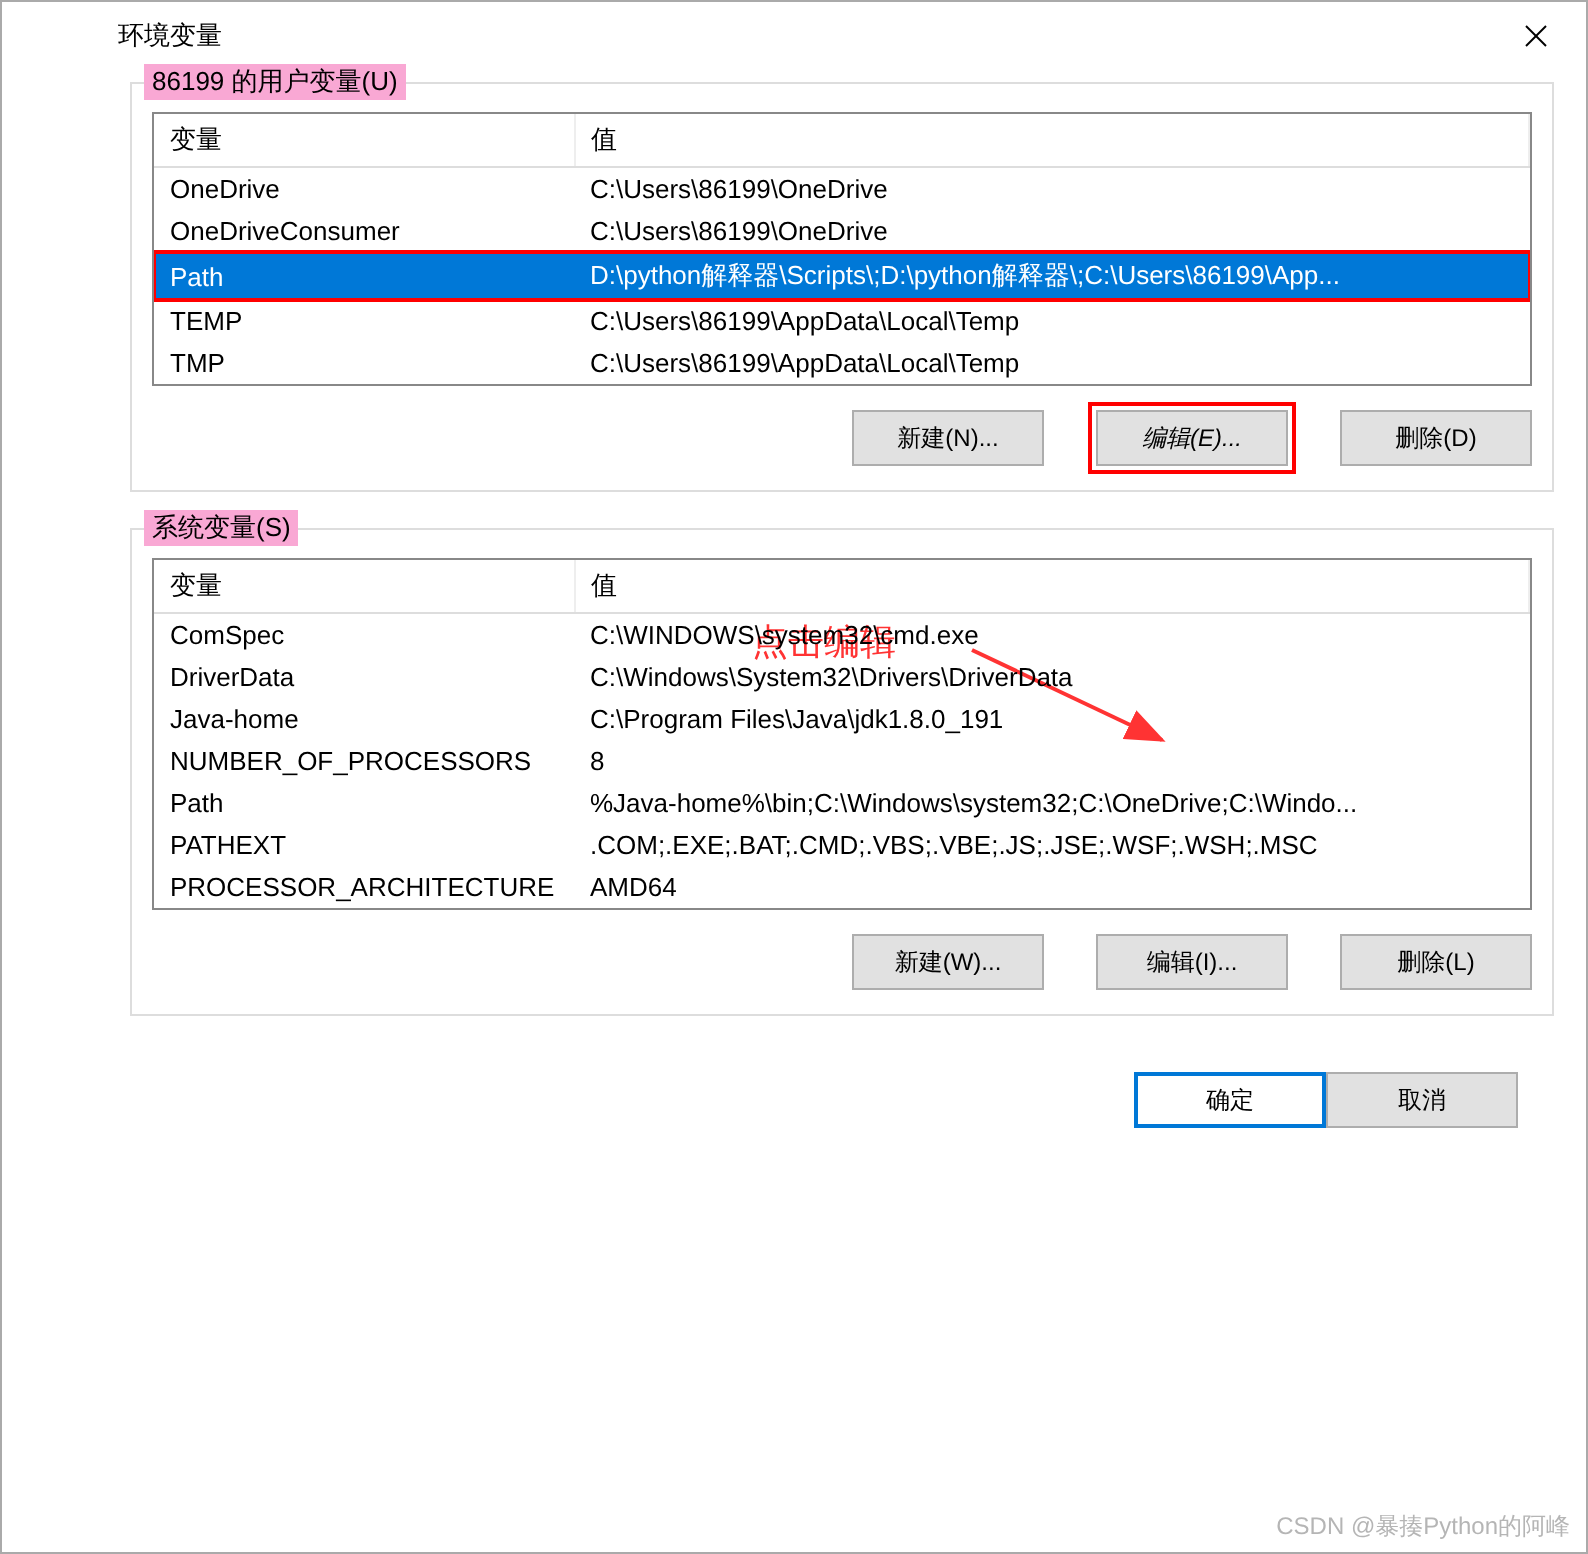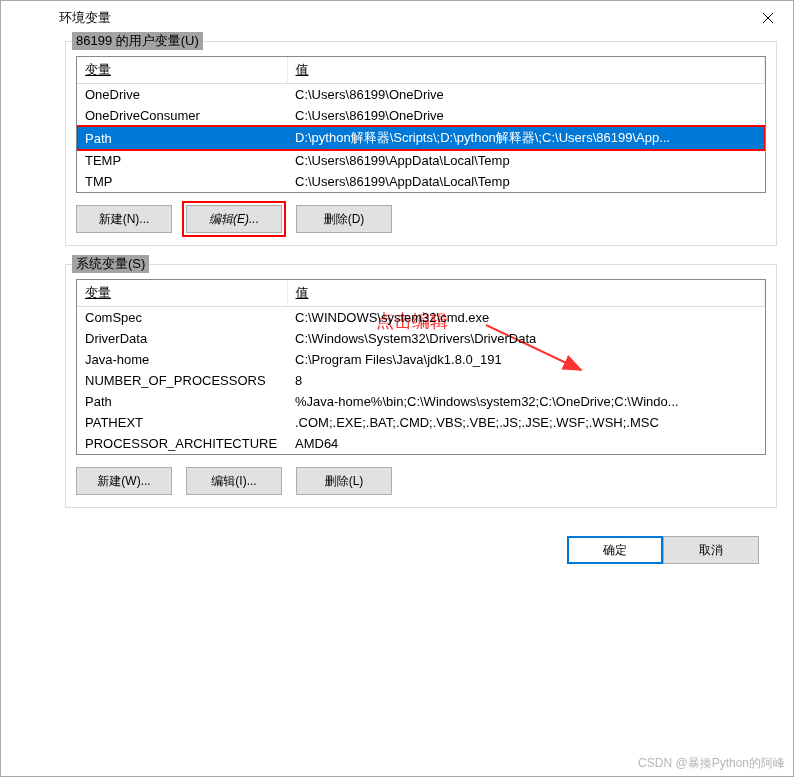--- a/index.html
+++ b/index.html
@@ -4,30 +4,30 @@
   <style>
     * { box-sizing: border-box; margin: 0; padding: 0; font-family: "Microsoft YaHei", "Segoe UI", sans-serif; }
     body { background: #fff; width: 794px; height: 777px; position: relative; font-size: 13px; }
     .window { width: 794px; height: 777px; border: 1px solid #aaa; background: #fff; position: relative; padding-left: 48px; }
     .titlebar { height: 34px; display: flex; align-items: center; justify-content: space-between; padding: 0 2px 0 10px; }
     .titlebar-title { font-size: 13px; }
     .close-btn { width: 46px; height: 32px; display: flex; align-items: center; justify-content: center; cursor: pointer; }
     .close-btn svg { width: 12px; height: 12px; }
     .content { padding: 6px 16px 16px 16px; }
     .groupbox { border: 1px solid #ddd; margin-bottom: 18px; padding: 14px 10px 12px 10px; position: relative; }
-    .groupbox-label { position: absolute; top: -10px; left: 6px; background: #a3a3a3; padding: 0 4px; font-size: 13px; }
+    .groupbox-label { position: absolute; top: -10px; left: 6px; background: #f9a8d4; padding: 0 4px; font-size: 13px; }
     .table-wrap { border: 1px solid #888; max-height: 220px; overflow: hidden; position: relative; }
     .table-wrap.sys { max-height: 200px; overflow-y: scroll; }
     table { width: 100%; border-collapse: collapse; table-layout: fixed; }
-    th { text-align: left; font-weight: normal; padding: 4px 8px; border-bottom: 1px solid #ddd; border-right: 1px solid #eee; background: #fff; font-size: 13px; text-decoration: underline; }
+    th { text-align: left; font-weight: normal; padding: 4px 8px; border-bottom: 1px solid #ddd; border-right: 1px solid #eee; background: #fff; font-size: 13px; }
     th:first-child { width: 210px; }
     td { padding: 3px 8px; font-size: 13px; white-space: nowrap; overflow: hidden; text-overflow: ellipsis; }
     tr.selected td { background: #0078d7; color: #fff; }
     .red-box-row { outline: 2px solid red; outline-offset: -1px; }
-    .button-row { display: flex; justify-content: flex-start; gap: 14px; margin-top: 12px; }
+    .button-row { display: flex; justify-content: flex-end; gap: 26px; margin-top: 12px; }
     .btn { min-width: 96px; height: 28px; border: 1px solid #adadad; background: #e1e1e1; font-size: 12px; cursor: pointer; padding: 0 14px; }
     .btn.primary { border: 2px solid #0078d7; background: #fff; }
     .btn.red-highlight { outline: 2px solid red; outline-offset: 2px; font-style: italic; }
     .annotation { position: absolute; color: #ff3333; font-size: 18px; left: 310px; top: 267px; pointer-events: none; }
     .arrow { position: absolute; left: 415px; top: 278px; pointer-events: none; }
     .watermark { position: absolute; right: 8px; bottom: 4px; font-size: 12px; color: rgba(120,120,120,0.55); pointer-events: none; }
     .scroll-track::-webkit-scrollbar { width: 17px; }
     .footer-btns { display: flex; justify-content: flex-end; gap: 0; padding: 10px 18px 0 0; }
   </style>
 </head>

